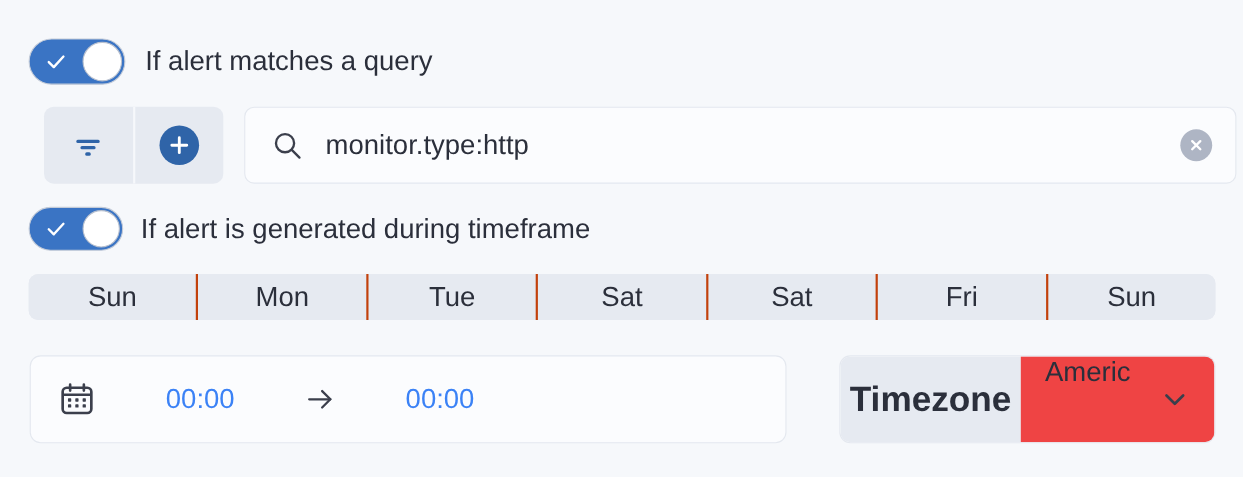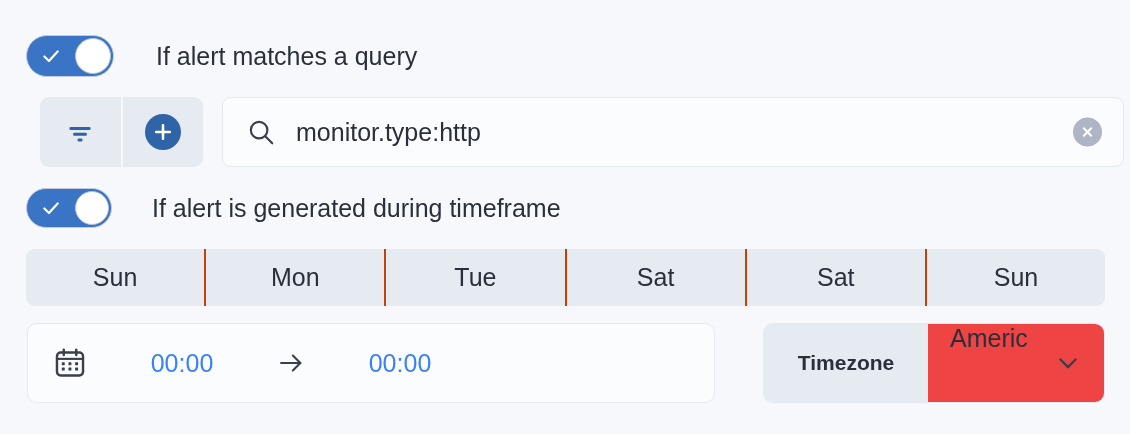--- a/index.html
+++ b/index.html
@@ -19,21 +19,20 @@
     width: 1130px;
     height: 434px;
     box-sizing: border-box;
   }
 
   
   .toggle-row {
     position: absolute;
     display: flex;
     align-items: center;
-    gap: 24px;
   }
   .toggle-row.r1 { left: 26px; top: 35px; }
   .toggle-row.r2 { left: 26px; top: 188px; text-align: right; }
 
   .switch {
     position: relative;
     width: 88px;
     height: 42px;
     border-radius: 21px;
     background: #3a74c4;
@@ -158,21 +157,21 @@
     justify-content: center;
     cursor: pointer;
   }
 
   
   .days {
     position: absolute;
     left: 26px;
     top: 249px;
     width: 1079px;
-    height: 57px;
+    height: 42px;
     display: flex;
     border-radius: 9px;
     overflow: hidden;
     background: #e6eaf1;
   }
   .day {
     flex: 1 1 0;
     display: flex;
     align-items: center;
     justify-content: center;
@@ -232,21 +231,21 @@
     border: 1px solid #e4e8ef;
     box-sizing: border-box;
     background: #fbfcfe;
   }
   .tz-label {
     width: 164px;
     display: flex;
     align-items: center;
     justify-content: center;
     background: #e6eaf1;
-    font-size: 21px;
+    font-size: 32px;
     font-weight: bold;
     color: #2b2f3b;
   }
   .tz-value-wrap {
     flex: 1 1 auto;
     display: flex;
     background: #ef4444;
     overflow: hidden;
     cursor: pointer;
     position: relative;
@@ -325,20 +324,21 @@
     </div>
     <span class="toggle-label">If alert is generated during timeframe</span>
   </div>
 
   <div class="days">
     <div class="day">Sun</div>
     <div class="day">Mon</div>
     <div class="day">Tue</div>
     <div class="day">Sat</div>
     <div class="day">Sat</div>
+    <div class="day">Fri</div>
     <div class="day">Sun</div>
   </div>
 
   <div class="time-panel">
     <svg class="cal-ic" viewBox="0 0 24 24" fill="none">
       <rect x="2.8" y="4.6" width="18.4" height="16.2" rx="2.6" stroke="#3b3f4c" stroke-width="1.7"></rect>
       <path d="M7.6 2.6 V6.4 M16.4 2.6 V6.4" stroke="#3b3f4c" stroke-width="1.7" stroke-linecap="round"></path>
       <path d="M3 9.1 H21" stroke="#3b3f4c" stroke-width="1.5"></path>
       <g fill="#3b3f4c">
         <rect x="6.2" y="11.4" width="2.1" height="2.1" rx="0.4"></rect>

